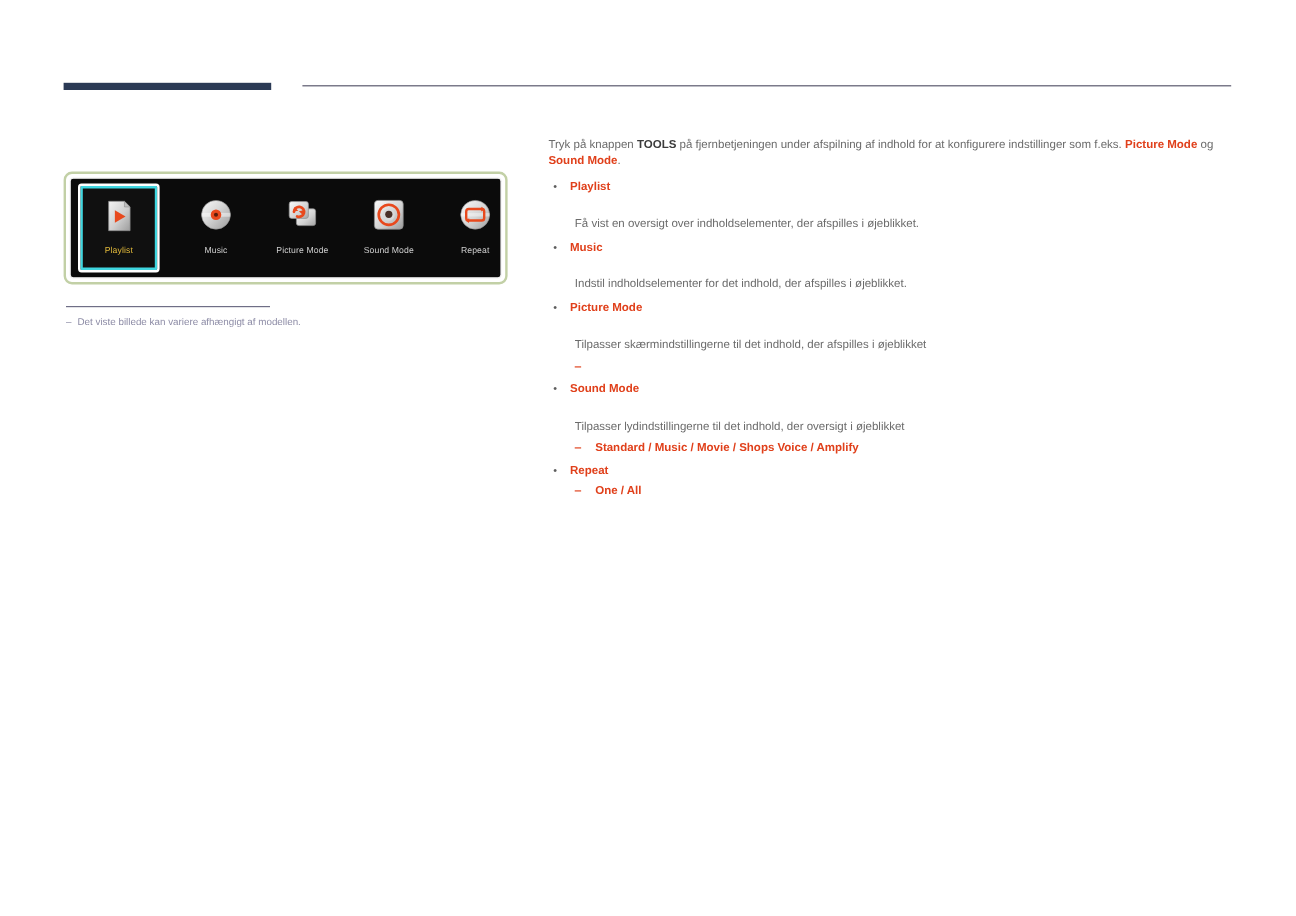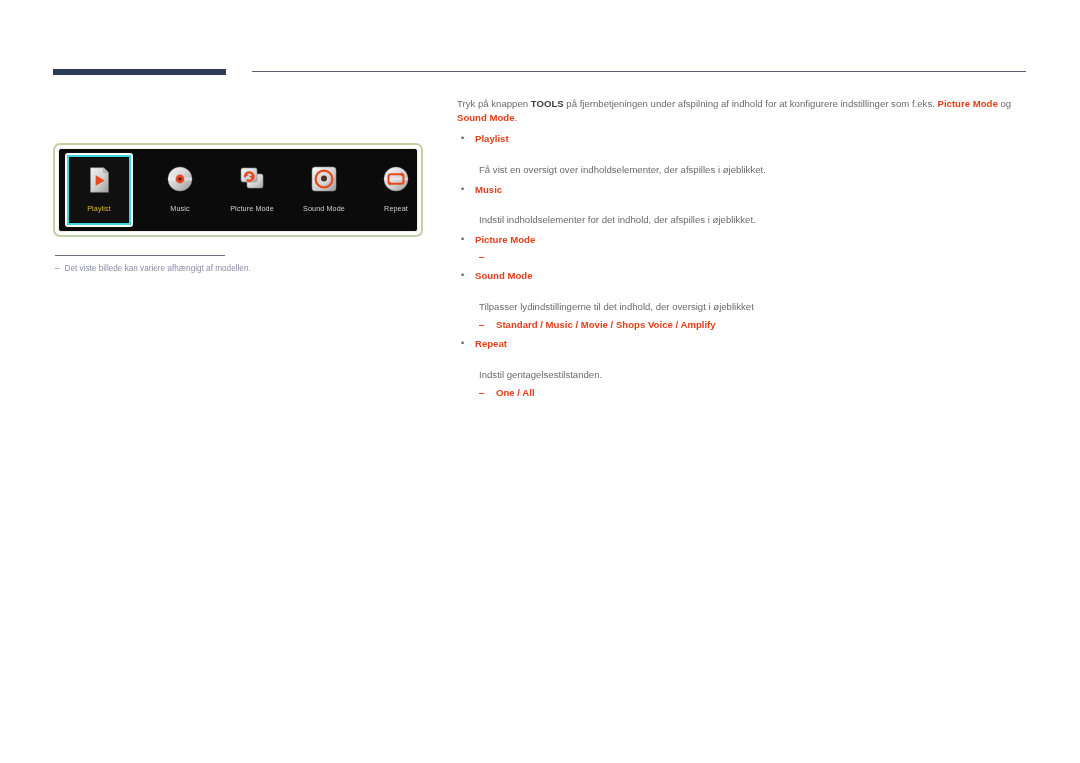--- a/index.html
+++ b/index.html
@@ -143,21 +143,21 @@
     line-height: 1.4;
     display: flex;
     gap: 5px;
   }
   .footnote .fdash { color: #8d8ca6; }
 
   
   .right-col {
     position: absolute;
     left: 457px;
-    top: 97px;
+    top: 114px;
     width: 570px;
     font-size: 9.6px;
     color: #6c6c6c;
     line-height: 1.45;
   }
   .intro {
     font-size: 9.6px;
     color: #6b6b6b;
     line-height: 1.5;
     margin-bottom: 6px;
@@ -353,20 +353,21 @@
           <span class="b-title">Music</span>
         </div>
         <div class="b-desc">Indstil indholdselementer for det indhold, der afspilles i øjeblikket.</div>
       </li>
 
       <li class="b-item">
         <div class="b-head">
           <span class="b-dot">•</span>
           <span class="b-title">Picture Mode</span>
         </div>
+        <div class="b-desc">Tilpasser skærmindstillingerne til det indhold, der afspilles i øjeblikket</div>
         <div class="sub">
           <span class="sub-dash">‒</span>
         </div>
       </li>
 
       <li class="b-item">
         <div class="b-head">
           <span class="b-dot">•</span>
           <span class="b-title">Sound Mode</span>
         </div>
@@ -375,21 +376,20 @@
           <span class="sub-dash">‒</span>
           <span class="sub-text">Standard / Music / Movie / Shops Voice / Amplify</span>
         </div>
       </li>
 
       <li class="b-item">
         <div class="b-head">
           <span class="b-dot">•</span>
           <span class="b-title">Repeat</span>
         </div>
-        <div class="b-desc">Indstil gentagelsestilstanden.</div>
         <div class="sub">
           <span class="sub-dash">‒</span>
           <span class="sub-text">One / All</span>
         </div>
       </li>
 
     </ul>
   </div>
 
 </div>

